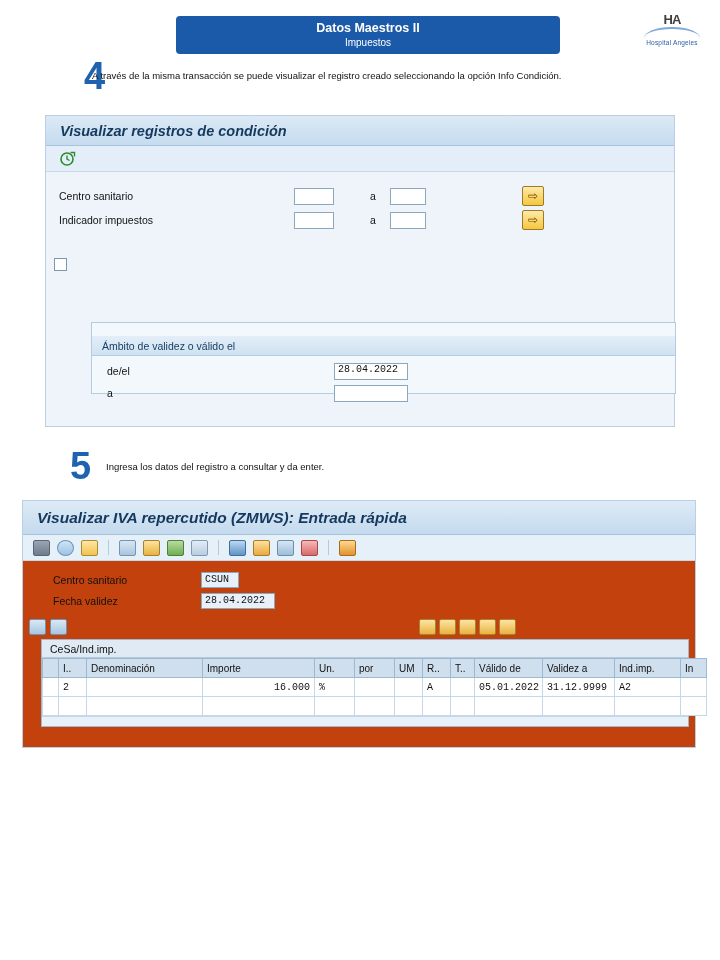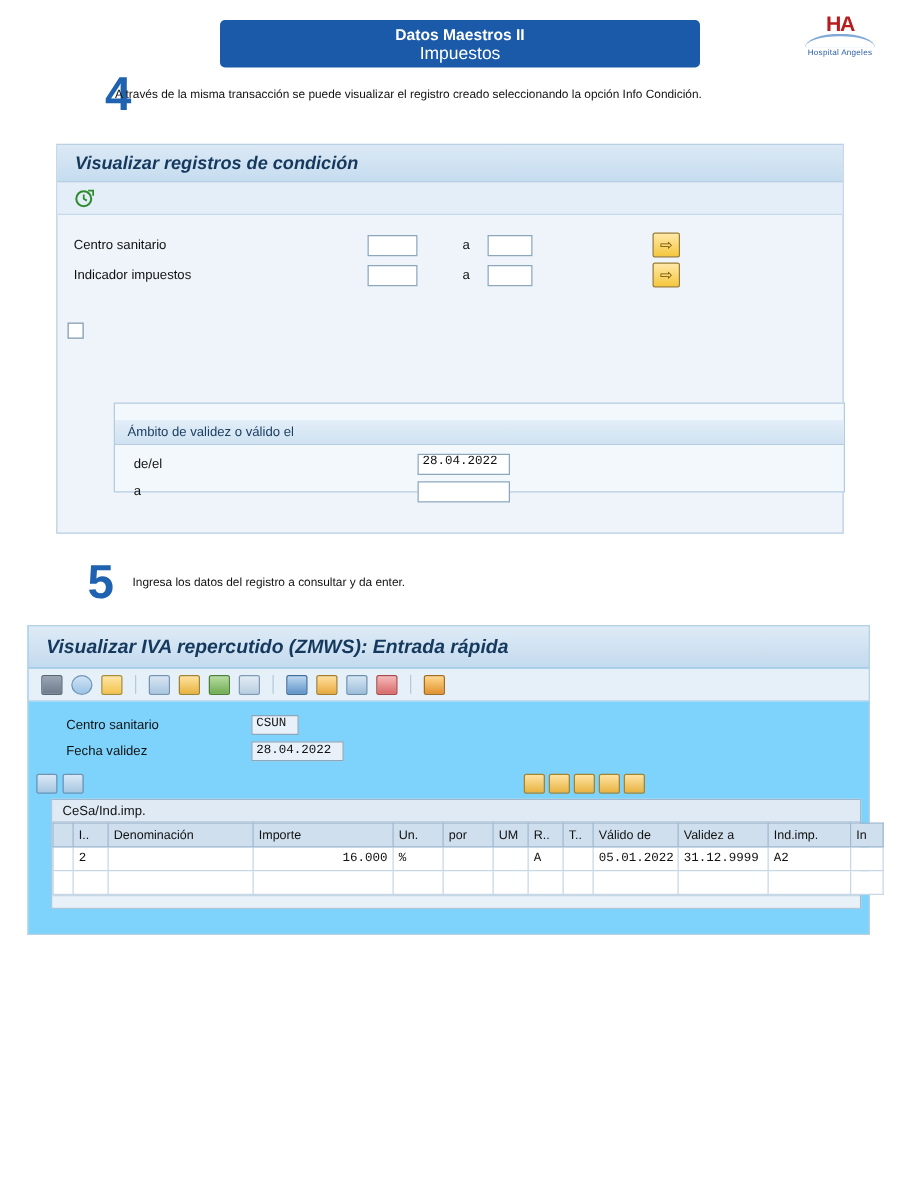--- a/index.html
+++ b/index.html
@@ -13,25 +13,25 @@
   .page { position: relative; width: 720px; height: 816px; }
 
   
   .header-bar {
     position: absolute; left: 176px; top: 16px; width: 384px; height: 38px;
     background: #1a5aa8; border-radius: 4px;
     display: flex; flex-direction: column; align-items: center; justify-content: center;
     color: #ffffff;
   }
   .header-title { font-size: 12.5px; font-weight: bold; line-height: 15px; }
-  .header-sub { font-size: 14px; line-height: 13px; text-align: right; }
+  .header-sub { font-size: 10px; line-height: 13px; text-align: right; }
 
   .logo { position: absolute; left: 636px; top: 10px; width: 72px; height: 46px;
           display: flex; flex-direction: column; align-items: center; justify-content: flex-start; }
-  .logo-mark { font-size: 17px; font-weight: bold; color: #b91c1c; letter-spacing: -1px; line-height: 20px;}
+  .logo-mark { font-size: 13px; font-weight: bold; color: #404040; letter-spacing: -1px; line-height: 20px;}
   .logo-arc { width: 56px; height: 11px; border-top: 2px solid #7fa8d8; border-radius: 50%/100% 100% 0 0; margin-top:-3px;}
   .logo-text { font-size: 6.5px; color: #2a5fa6; margin-top: 1px; letter-spacing: .2px;}
 
   
   .step-num {
     position: absolute; font-size: 38px; font-weight: bold; color: #1f63b0;
     font-family: "Liberation Sans", sans-serif; line-height: 38px;
   }
   .step-text { position: absolute; font-size: 9.5px; color: #111; }
 
@@ -70,21 +70,21 @@
     border: 1px solid #b4cbe0; background: #f3f8fc;
   }
   .subpanel-title {
     height: 20px; background: linear-gradient(#e3eef8,#cfe2f1); border-bottom: 1px solid #b4cbe0;
     font-size: 10.5px; color: #1b3f63; display: flex; align-items: center; padding-left: 10px; margin-top: 13px;
   }
 
   
   .panel2 {
     position: absolute; left: 22px; top: 500px; width: 674px; height: 248px;
-    background: #7dd3fc; border: 1px solid #b9cfe4;
+    background: #c2410c; border: 1px solid #b9cfe4;
   }
   .panel2-title {
     height: 34px; background: linear-gradient(#dfebf6,#c3daee);
     border-bottom: 1px solid #a8c4dd;
     display: flex; align-items: center; padding-left: 14px;
     font-size: 15.5px; font-style: italic; font-weight: bold; color: #15395e;
   }
   .tb2 { height: 26px; background: #e6f0f9; border-bottom: 1px solid #c6d9ea;
          display: flex; align-items: center; padding-left: 10px; gap: 7px; }
   .tb-ico { width: 17px; height: 16px; border-radius: 2px; display:inline-block; }

